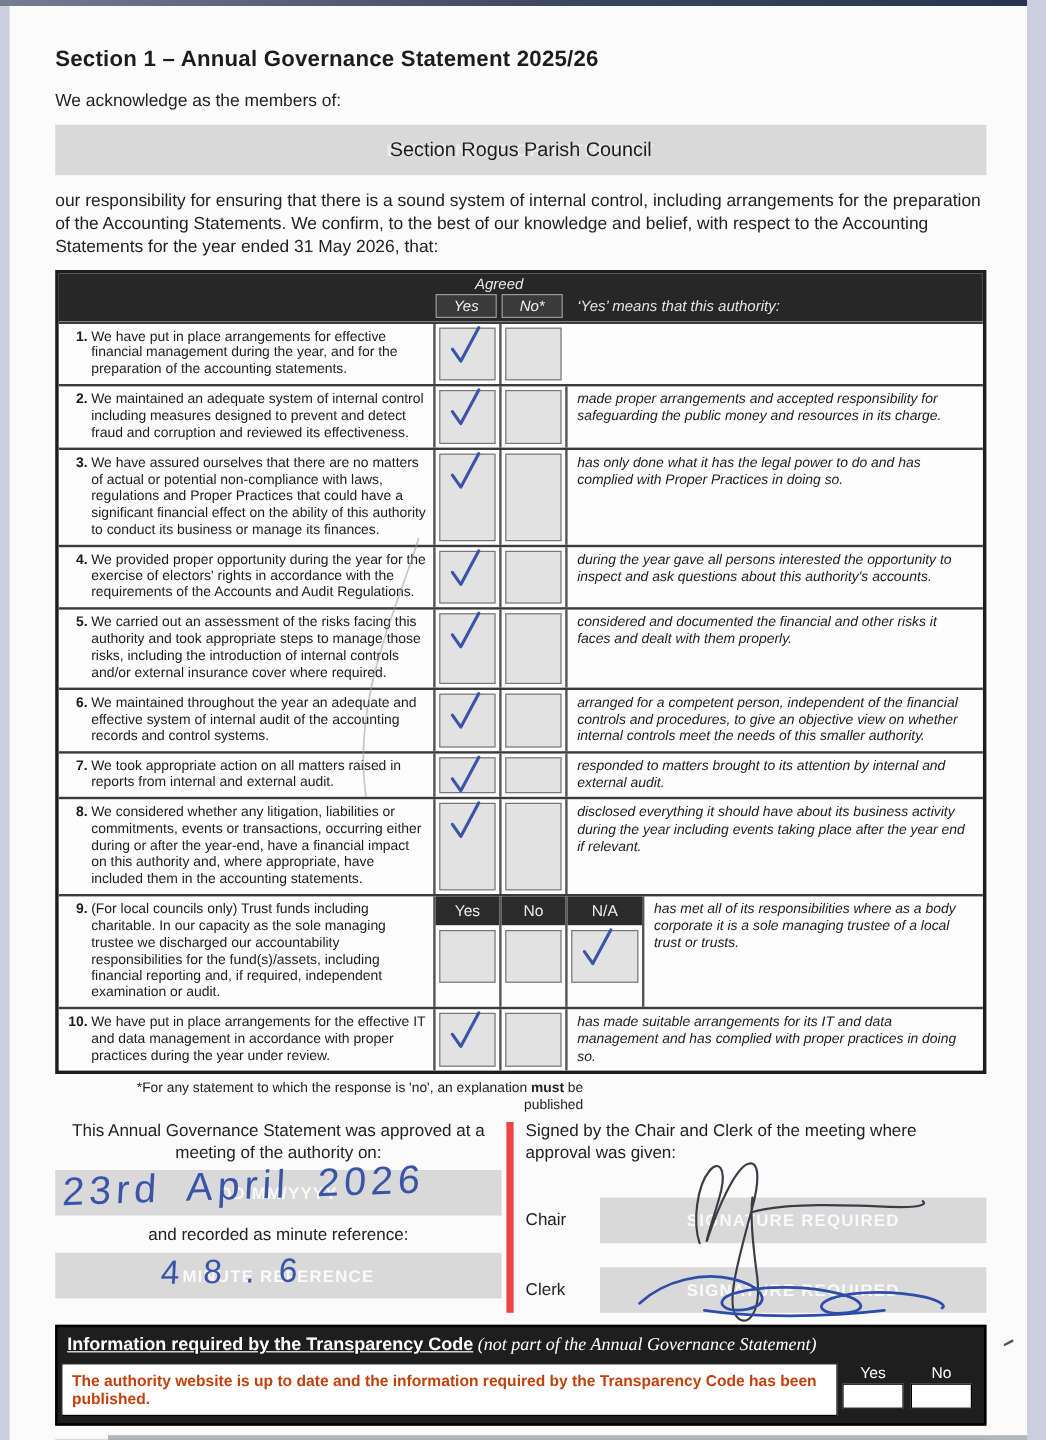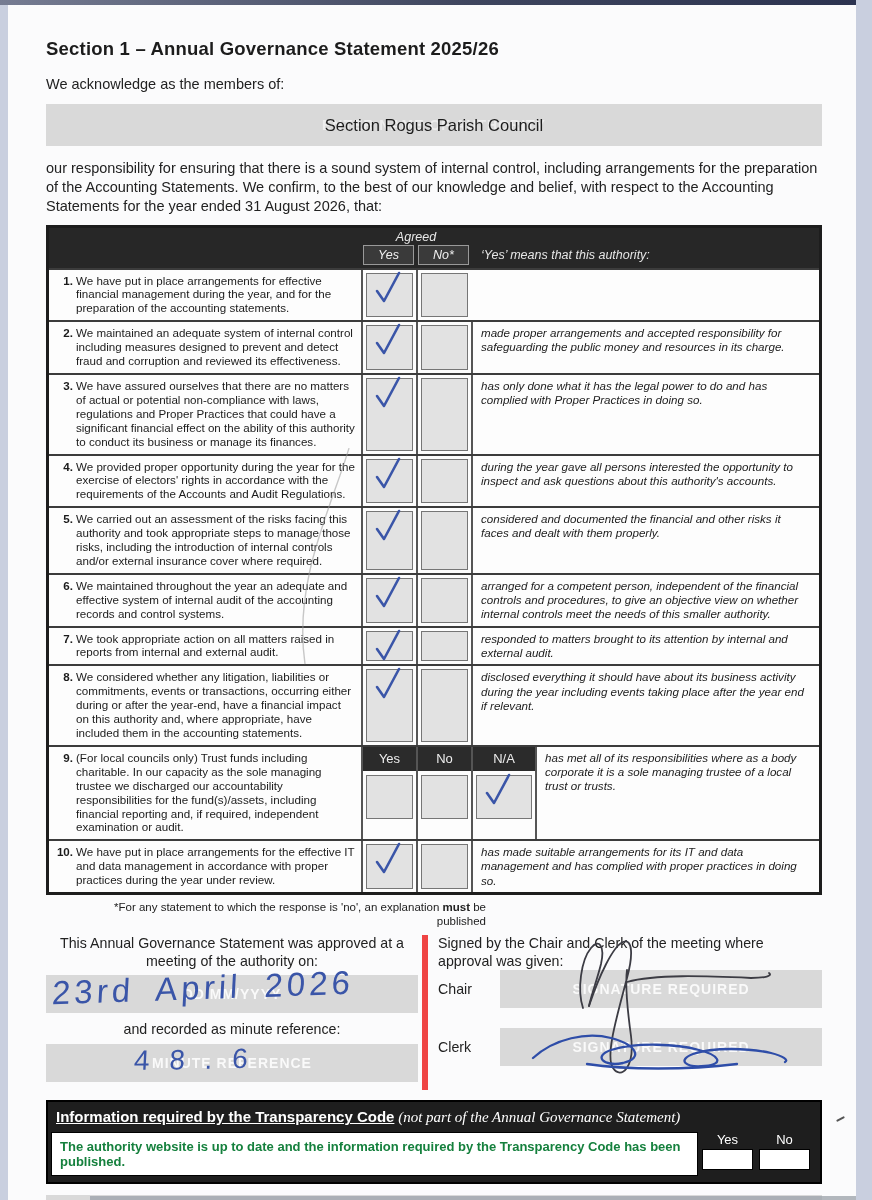--- a/index.html
+++ b/index.html
@@ -50,34 +50,34 @@
   .approval-left{width:372px;text-align:center;}
   .approval-right{flex:1;border-left:6px solid #ef4444;padding-left:10px;margin-left:4px;}
   .approval p{margin:0;font-size:14.2px;line-height:1.25;color:#222;}
   .field-bar{position:relative;height:38px;background:#d9d9d9;margin:5px 0 8px;}
   .wm{position:absolute;inset:0;display:flex;align-items:center;justify-content:center;
     color:rgba(255,255,255,.85);font-weight:bold;font-size:14px;letter-spacing:1px;white-space:nowrap;}
   .hand-date{position:absolute;left:6px;top:-6px;z-index:3;color:#3a55a8;font-size:33px;
     letter-spacing:4px;word-spacing:10px;transform:rotate(-2deg) skewX(-5deg);white-space:nowrap;}
   .hand-minute{position:absolute;left:88px;top:0px;z-index:3;color:#3a55a8;font-size:28px;
     letter-spacing:6px;transform:rotate(-1deg) skewX(-4deg);white-space:nowrap;}
-  .sig-row{display:flex;align-items:center;margin-top:0;}
+  .sig-row{display:flex;align-items:center;margin-top:28px;}
   .sig-row.clerk{margin-top:20px;}
   .sig-label{width:62px;font-size:14.2px;color:#222;}
   .sig-bar{position:relative;flex:1;height:38px;background:#d9d9d9;}
   .sig-svg{position:absolute;overflow:visible;z-index:3;pointer-events:none;}
   .sig-chair{left:55px;top:-50px;width:250px;height:150px;}
   .sig-clerk{left:25px;top:-8px;width:300px;height:58px;}
 
   .transparency{margin-top:10px;background:#1e1e1e;border:2px solid #000;color:#fff;}
   .tc-title{padding:6px 8px 3px;font-size:15px;}
   .tc-title .b{font-weight:bold;text-decoration:underline;}
   .tc-title .i{font-style:italic;font-family:Liberation Serif, serif;}
   .tc-body{display:flex;align-items:stretch;padding:3px 6px 6px 3px;}
-  .tc-statement{flex:1;background:#fff;color:#15803d;border:1px solid #000;padding:6px 8px;
+  .tc-statement{flex:1;background:#fff;color:#c2410c;border:1px solid #000;padding:6px 8px;
     font-size:13px;font-weight:600;align-self:stretch;display:flex;align-items:center;}
   .tc-answers{width:108px;display:grid;grid-template-columns:1fr 1fr;grid-template-rows:17px 21px;
     column-gap:6px;padding:0 4px;}
   .tc-col-label{color:#fff;font-size:13px;text-align:center;}
   .tc-box{background:#fff;border:1px solid #000;}
 
   .url-bar{position:relative;margin-top:11px;height:38px;background:#d9d9d9;display:flex;align-items:center;}
   .pen-tick{position:absolute;left:836px;top:1118px;width:9px;height:2px;background:#555;
     transform:rotate(-28deg);border-radius:2px;}
 </style>
@@ -90,21 +90,21 @@
 
   <div class="content">
     <div class="title">Section 1 – Annual Governance Statement 2025/26</div>
     <div class="intro">We acknowledge as the members of:</div>
 
     <div class="authority-bar">
       <div class="authority-wm">ENTER NAME OF AUTHORITY</div>
       <div class="authority-name">Section Rogus Parish Council</div>
     </div>
 
-    <div class="para">our responsibility for ensuring that there is a sound system of internal control, including arrangements for the preparation of the Accounting Statements. We confirm, to the best of our knowledge and belief, with respect to the Accounting Statements for the year ended 31 August 2026, that:</div>
+    <div class="para">our responsibility for ensuring that there is a sound system of internal control, including arrangements for the preparation of the Accounting Statements. We confirm, to the best of our knowledge and belief, with respect to the Accounting Statements for the year ended 31 May 2026, that:</div>
 
     <div class="ags-table">
       <div class="ags-header">
         <div></div>
         <div class="hdr-agreed-wrap">
           <div class="hdr-agreed">Agreed</div>
           <div class="hdr-yesno">
             <div class="hdr-box">Yes</div>
             <div class="hdr-box">No*</div>
           </div>

